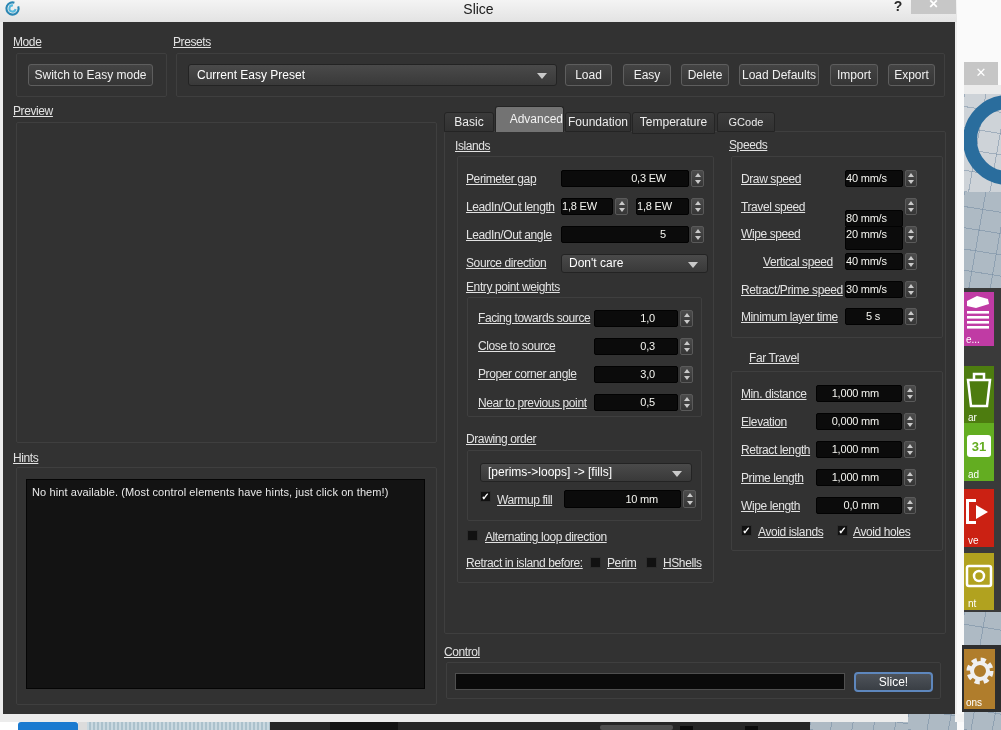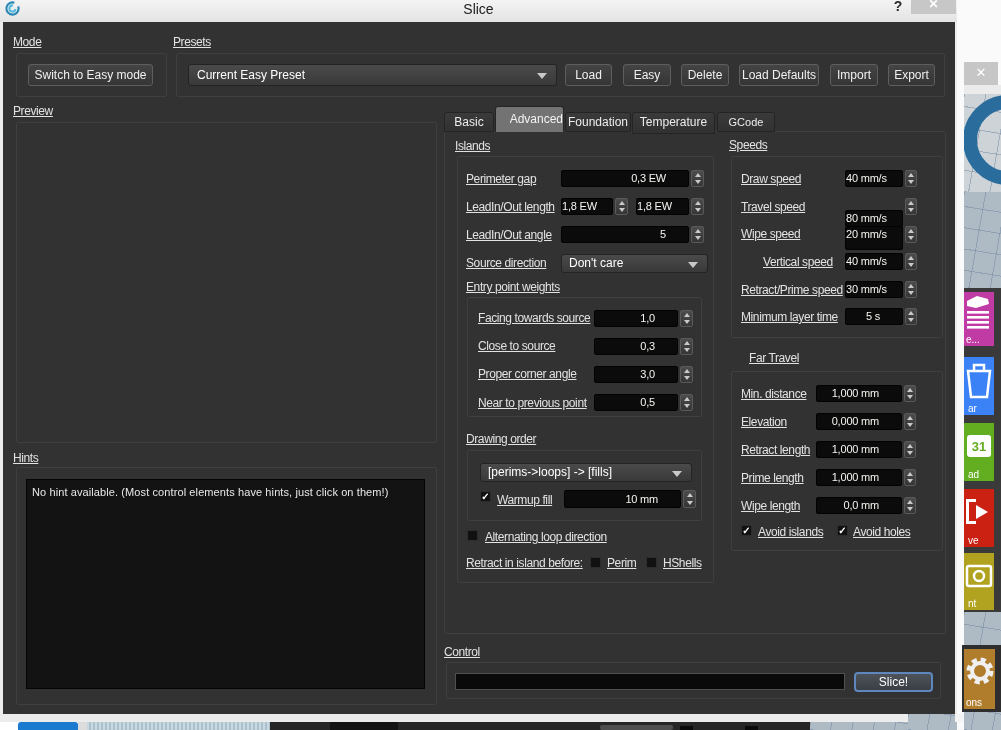--- a/index.html
+++ b/index.html
@@ -44,21 +44,21 @@
       <g fill="#ffffff">
         <path d="M3 7 L13 2 L24 5 L25 10 L12 14 L3 12 Z"></path>
         <rect x="3" y="17" width="22" height="2.6"></rect>
         <rect x="3" y="22" width="22" height="2.6"></rect>
         <rect x="3" y="27" width="22" height="2.6"></rect>
         <rect x="3" y="32" width="22" height="2.6"></rect>
       </g>
     </svg>
   <div style="position:absolute;left:2px;bottom:1px;color:#ffffff;font-size:10px;">e...</div>
 </div>
-<div class="abs" style="left:964px; top:357px; width:30px; height:58px; background:#3b82f6;">
+<div class="abs" style="left:964px; top:366px; width:30px; height:58px; background:#4d7c0f;">
   <svg width="30" height="42" style="position:absolute;left:0;top:4px;">
       <g stroke="#ffffff" stroke-width="2.5" fill="none">
         <path d="M4 10 L26 10 L23 36 L7 36 Z"></path>
         <path d="M10 10 L10 4 L20 4 L20 10"></path>
       </g>
     </svg>
   <div style="position:absolute;left:4px;bottom:1px;color:#ffffff;font-size:10px;">ar</div>
 </div>
 <div class="abs" style="left:964px; top:423px; width:30px; height:58px; background:#63ad21;">
   <svg width="30" height="42" style="position:absolute;left:0;top:4px;">

